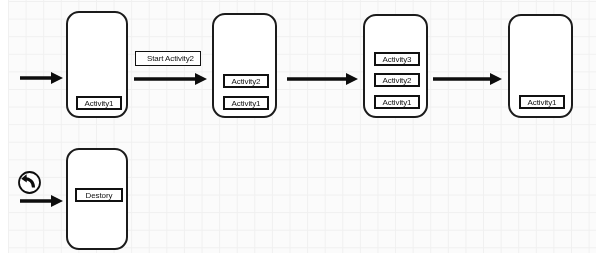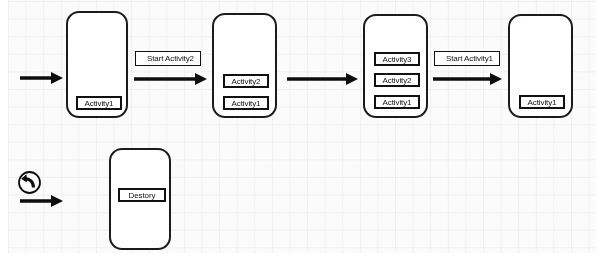--- a/index.html
+++ b/index.html
@@ -109,21 +109,20 @@
       <polygon points="60,2 72,8 60,14" fill="#0d0d0d"></polygon>
     </svg>
   </div>
 
   <div class="phone" style="left:363px; top:14px; width:65px; height:104px;">
     <div class="chip" style="left:9px; top:36px; width:46px;">Activity3</div>
     <div class="chip" style="left:9px; top:57px; width:46px;">Activity2</div>
     <div class="chip" style="left:9px; top:79px; width:46px;">Activity1</div>
   </div>
 
-  <div class="trans-label" style="left:434px; top:51px; width:66px;">Start Activity1</div>
   <div class="arrow" style="left:432px; top:71px;">
     <svg width="72" height="16" viewBox="0 0 72 16">
       <line x1="1" y1="8" x2="60" y2="8" stroke="#0d0d0d" stroke-width="3.4"></line>
       <polygon points="58,2 70,8 58,14" fill="#0d0d0d"></polygon>
     </svg>
   </div>
 
   <div class="phone" style="left:508px; top:14px; width:65px; height:104px;">
     <div class="chip" style="left:9px; top:79px; width:46px;">Activity1</div>
   </div>
@@ -136,17 +135,17 @@
     </svg>
   </div>
 
   <div class="arrow" style="left:19px; top:193px;">
     <svg width="46" height="16" viewBox="0 0 46 16">
       <line x1="1" y1="8" x2="34" y2="8" stroke="#0d0d0d" stroke-width="3.4"></line>
       <polygon points="32,2 44,8 32,14" fill="#0d0d0d"></polygon>
     </svg>
   </div>
 
-  <div class="phone" style="left:66px; top:148px; width:62px; height:102px;margin-left:43px;">
+  <div class="phone" style="left:66px; top:148px; width:62px; height:102px;">
     <div class="chip" style="left:7px; top:38px; width:48px;">Destory</div>
   </div>
 
 </div>
 
 </body></html>

